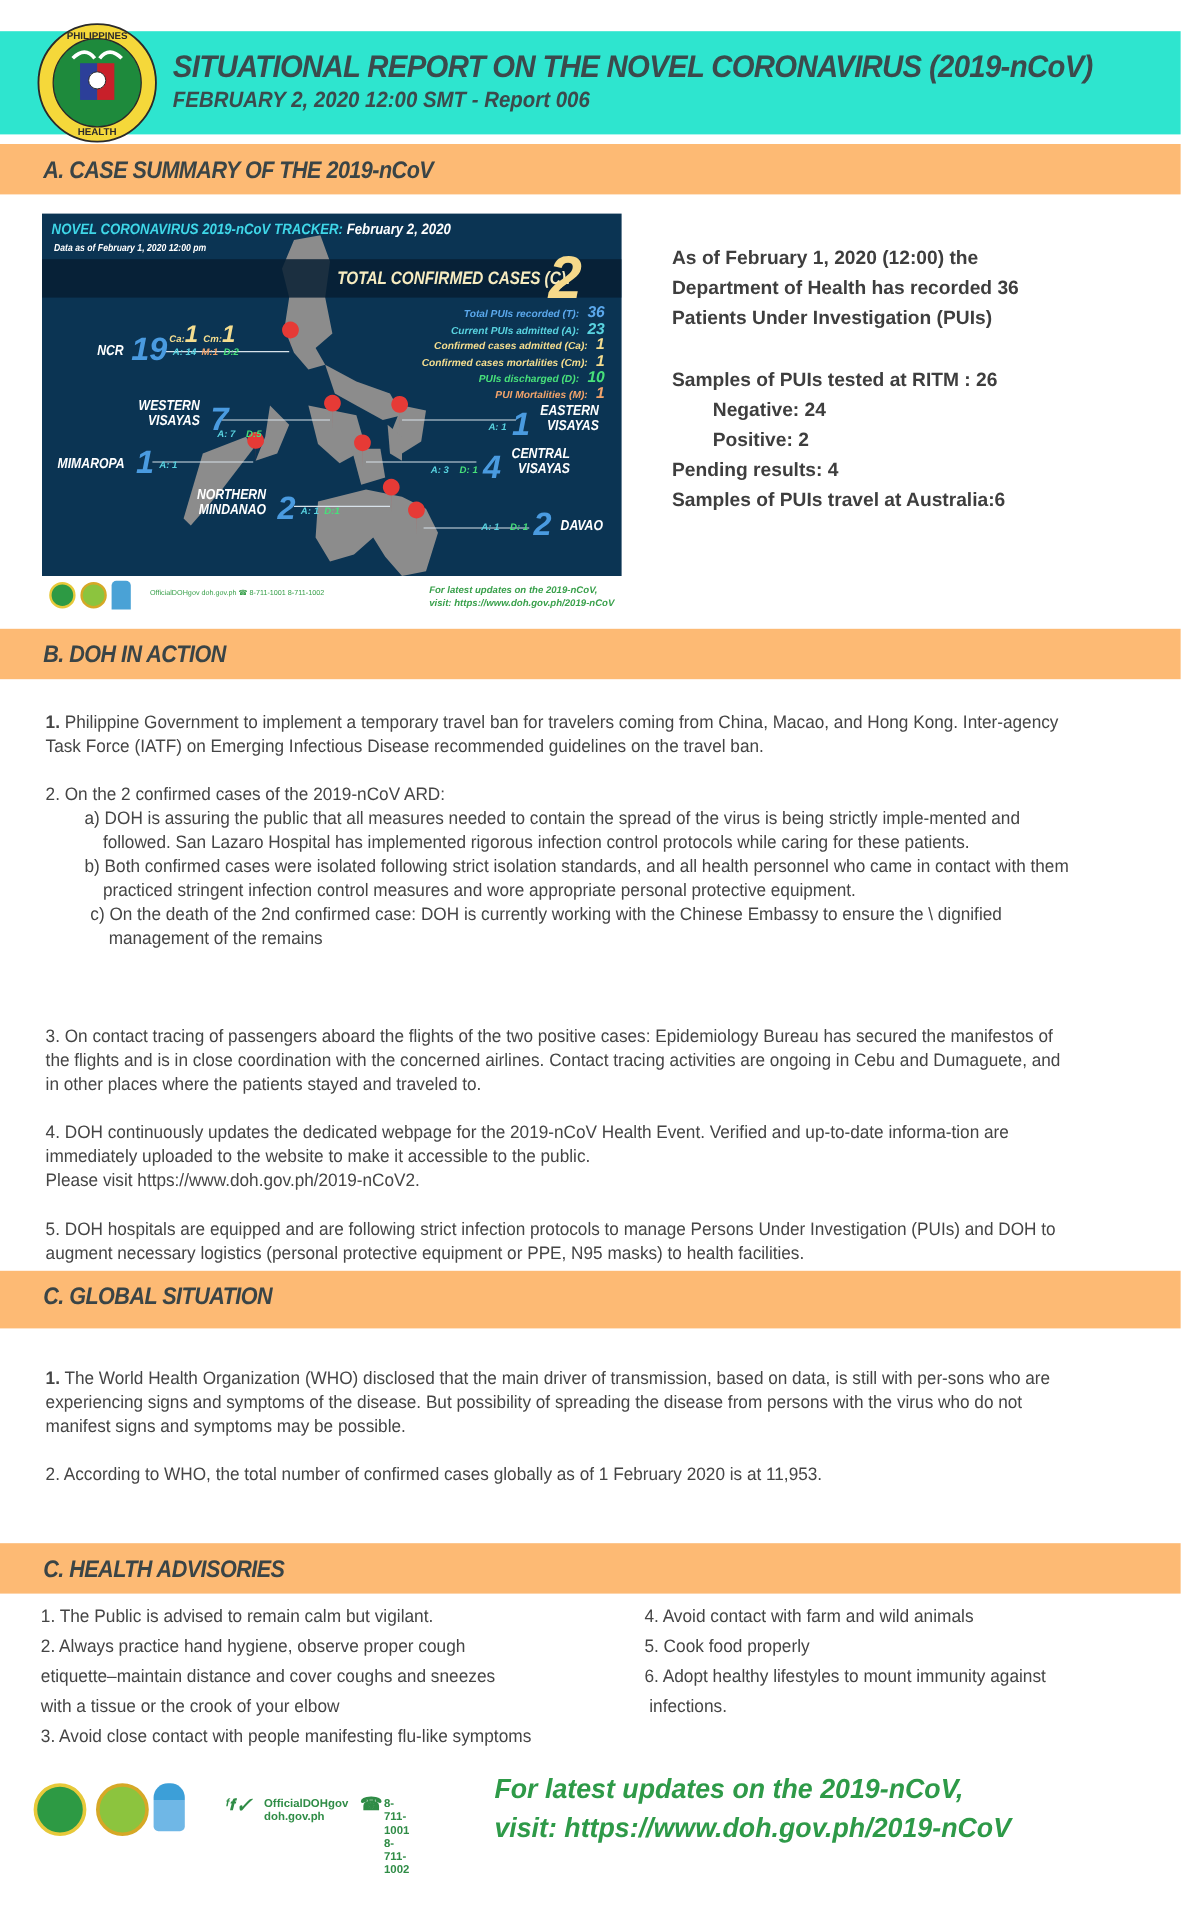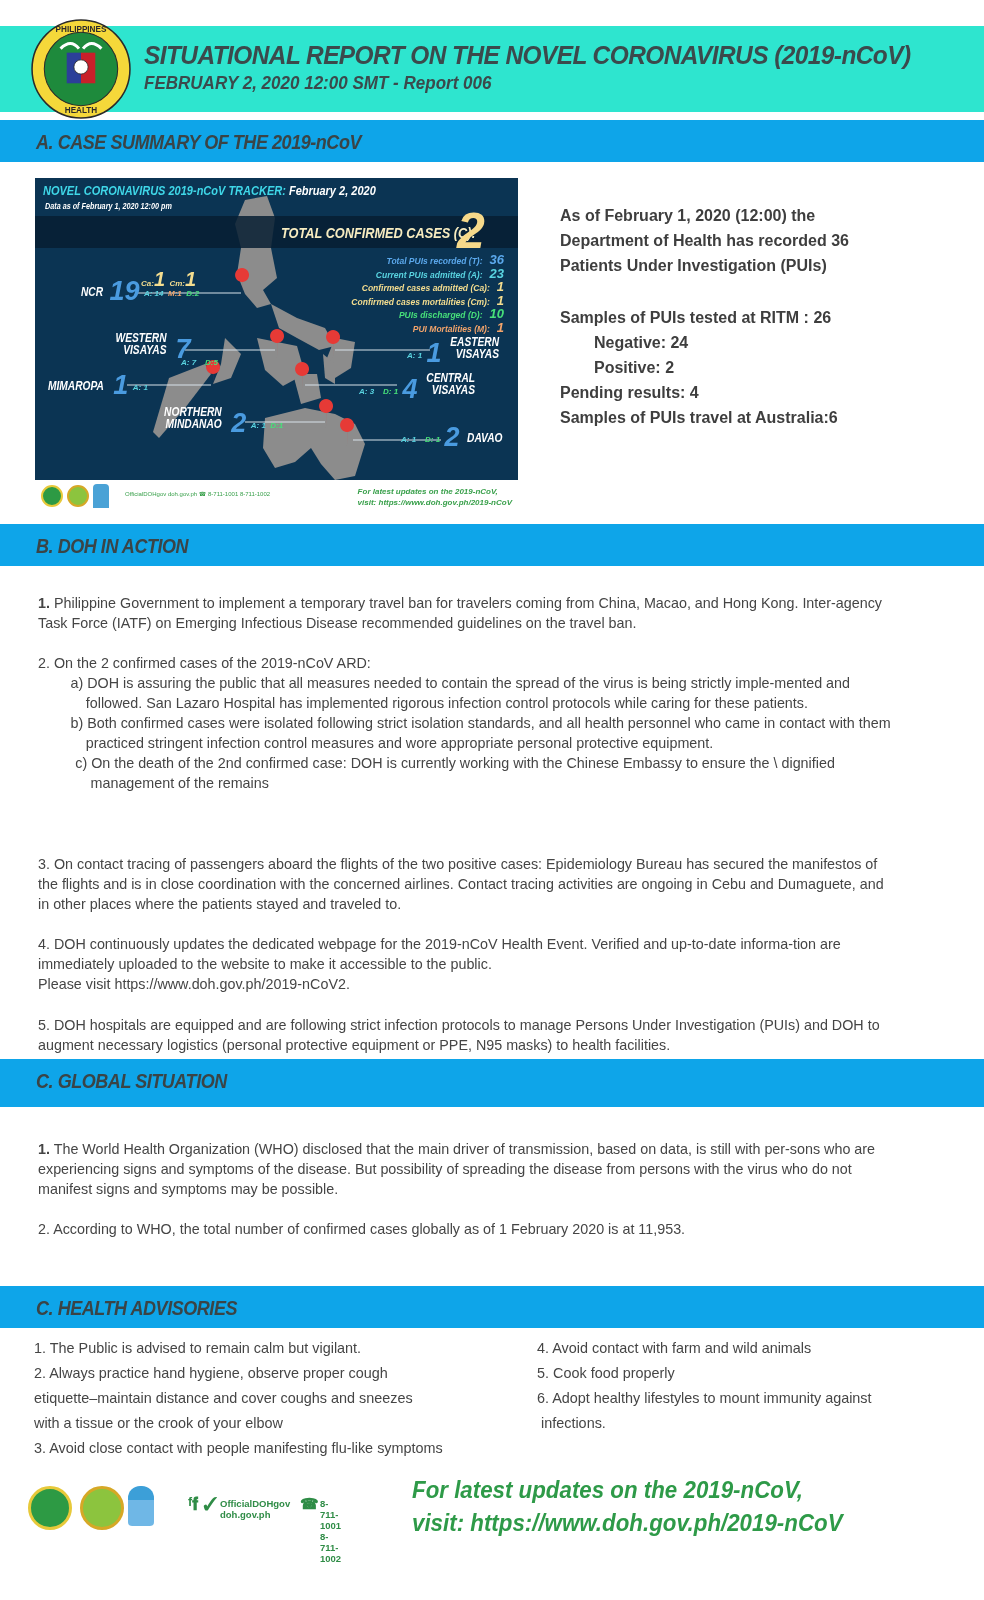--- a/index.html
+++ b/index.html
@@ -5,21 +5,21 @@
   * { box-sizing: border-box; margin: 0; padding: 0; }
   html, body { width: 984px; height: 1600px; background: #ffffff; overflow: hidden; }
   body { position: relative; font-family: "Liberation Sans", sans-serif; color: #3c3c3c; }
 
   
   .top-band { position: absolute; left: 0; top: 26px; width: 984px; height: 86px; background: #2ee5cf; }
   .seal { position: absolute; left: 30px; top: 18px; width: 102px; height: 102px; }
   .title { position: absolute; left: 144px; top: 40px; font-weight: 700; font-style: italic; font-size: 26px; color: #3b4a4c; letter-spacing: -0.6px; white-space: nowrap; transform: scaleX(0.94); transform-origin: left; }
   .subtitle { position: absolute; left: 144px; top: 72px; font-weight: 700; font-style: italic; font-size: 18.5px; color: #3b4a4c; white-space: nowrap; transform: scaleX(0.92); transform-origin: left; }
 
-  .section-band { position: absolute; left: 0; width: 984px; background: #0ea5e9; }
+  .section-band { position: absolute; left: 0; width: 984px; background: #fdba74; }
   .section-band .label { position: absolute; left: 36px; font-weight: 700; font-style: italic; font-size: 20px; color: #3a4446; letter-spacing: -0.5px; transform: scaleX(0.9); transform-origin: left; white-space: nowrap; }
 
   
   .tracker { position: absolute; left: 35px; top: 178px; width: 483px; height: 302px; background: #0b3453; overflow: hidden; }
   .tracker .t-title { position: absolute; left: 8px; top: 6px; font-weight: 700; font-style: italic; font-size: 12.5px; color: #3fd7e8; white-space: nowrap; transform: scaleX(0.88); transform-origin: left; }
   .tracker .t-title span { color: #ffffff; }
   .tracker .t-sub { position: absolute; left: 10px; top: 23px; font-weight: 700; font-style: italic; font-size: 8.5px; color: #ffffff; white-space: nowrap; transform: scaleX(0.85); transform-origin: left; }
   .tracker .total-band { position: absolute; left: 0; top: 38px; width: 483px; height: 32px; background: #071f33; opacity: 0.85; }
   .tracker .total-label { position: absolute; left: 246px; top: 46px; font-weight: 700; font-style: italic; font-size: 15px; color: #f7ecc0; white-space: nowrap; transform: scaleX(0.85); transform-origin: left; }
   .tracker .total-value { position: absolute; left: 422px; top: 24px; font-weight: 700; font-style: italic; font-size: 50px; color: #f6d98a; }
@@ -257,21 +257,21 @@
   <div>5. Cook food properly</div>
   <div>6. Adopt healthy lifestyles to mount immunity against</div>
   <div style="white-space:pre;"> infections.</div>
 </div>
 
 <div class="footer">
   <div class="logo" style="left:0;background:#2d9a44;border:3px solid #e7c93a;"></div>
   <div class="logo" style="left:52px;background:#8cc43e;border:3px solid #d6a826;"></div>
   <div class="logo" style="left:100px;width:26px;height:40px;border-radius:12px 12px 4px 4px;background:linear-gradient(#3c9fd8 0 35%, #6fb7e6 35% 100%);"></div>
   <div class="social">
-    <span style="font-size:18px;vertical-align:middle;">ᶠ𝐟 ✓</span>
+    <span style="font-size:13px;vertical-align:middle;font-style:italic;">ᶠ𝐟 ✓</span>
     <div style="position:absolute;left:32px;top:0;">
         <div>OfficialDOHgov</div>
         <div>doh.gov.ph</div>
       </div>
   </div>
   <div class="phone">
     <span style="font-size:15px;position:absolute;left:0;top:0;">☎</span>
     <div style="position:absolute;left:20px;top:0;">
         <div>8-711-1001</div>
         <div>8-711-1002</div>

